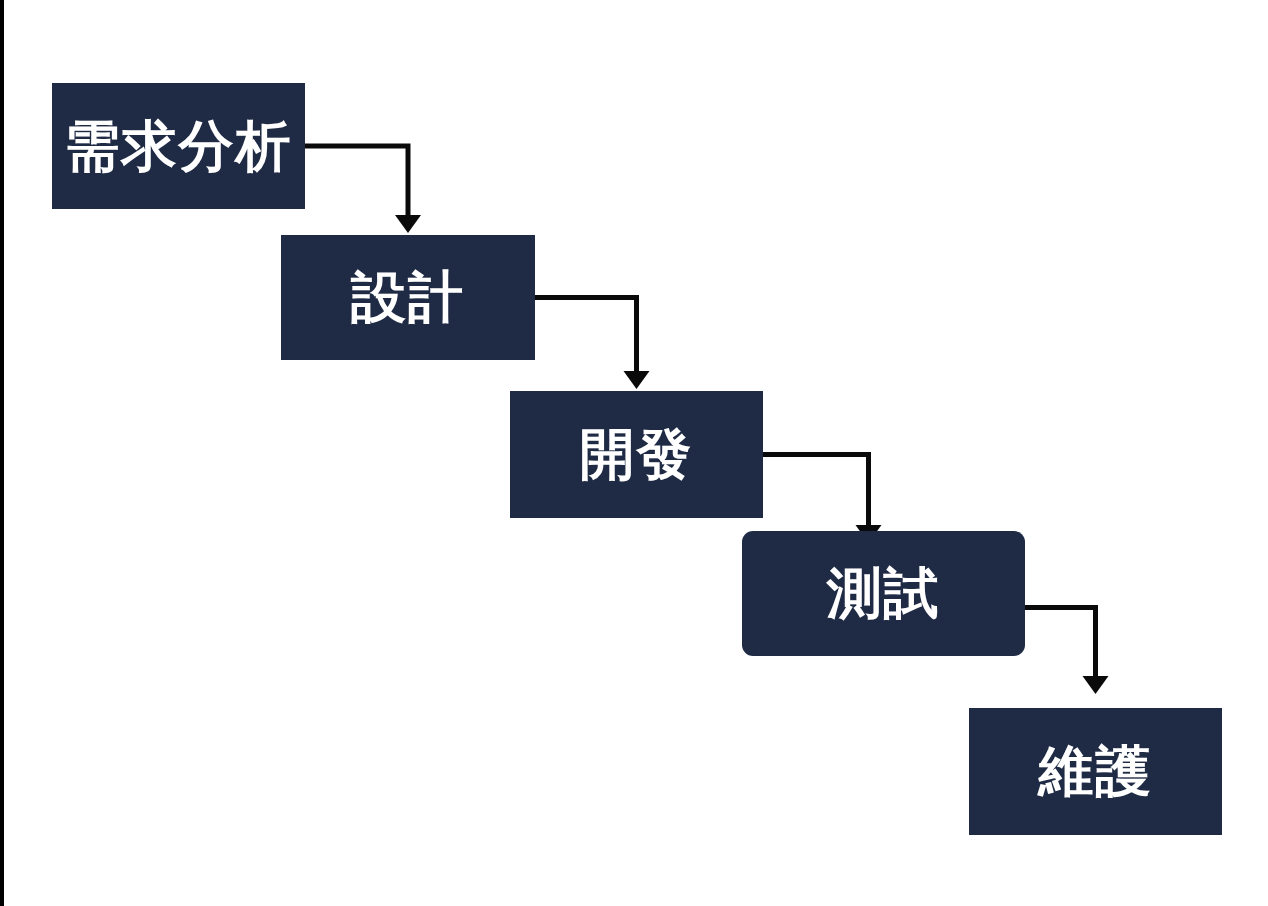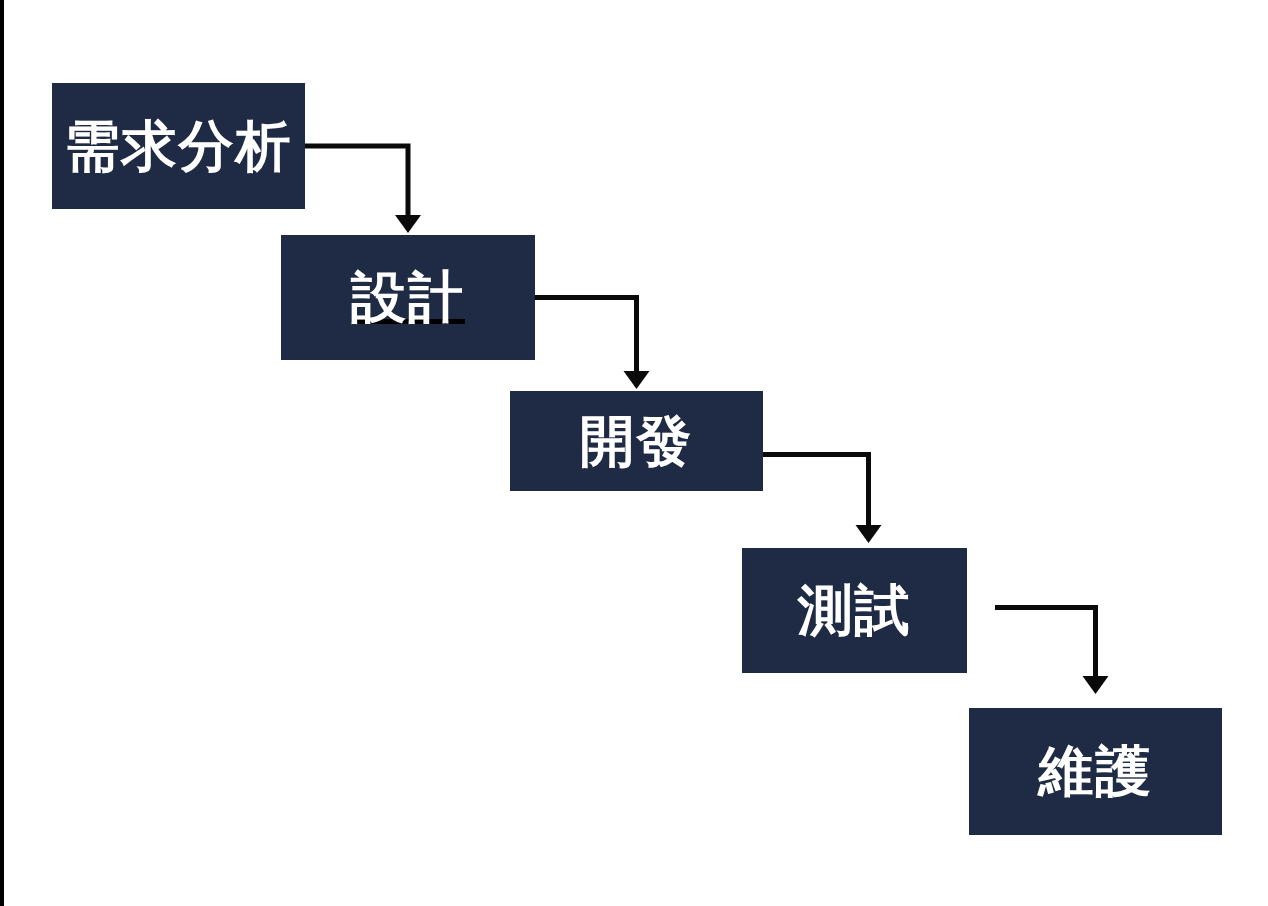--- a/index.html
+++ b/index.html
@@ -65,29 +65,29 @@
       <path d="M 763 454.5 L 868.5 454.5 L 868.5 527" fill="none" stroke="#0a0a0a" stroke-width="5"></path>
       <polygon points="855.5,525 881.5,525 868.5,543" fill="#0a0a0a"></polygon>
       <path d="M 995 607.5 L 1095.5 607.5 L 1095.5 678" fill="none" stroke="#0a0a0a" stroke-width="5"></path>
       <polygon points="1082.5,676 1108.5,676 1095.5,694" fill="#0a0a0a"></polygon>
     </svg>
   <div id="stages">
   <div class="stage-box" style="left: 52px; top: 83px; width: 253px; height: 126px;">
     <span class="stage-label">需求分析</span>
   </div>
 
-  <div class="stage-box" style="left: 281px; top: 235px; width: 254px; height: 125px; text-decoration: underline;">
+  <div class="stage-box" style="left: 281px; top: 235px; width: 254px; height: 125px;">
     <span class="stage-label">設計</span>
   </div>
 
-  <div class="stage-box" style="left: 510px; top: 391px; width: 253px; height: 100px;">
+  <div class="stage-box" style="left: 510px; top: 391px; width: 253px; height: 127px;">
     <span class="stage-label">開發</span>
   </div>
 
-  <div class="stage-box" style="left: 742px; top: 548px; width: 225px; height: 125px;">
+  <div class="stage-box" style="left: 742px; top: 531px; width: 283px; height: 125px; border-radius: 11px;">
     <span class="stage-label">測試</span>
   </div>
 
   <div class="stage-box" style="left: 969px; top: 696px; width: 253px; height: 127px; margin-top: 12px;">
     <span class="stage-label">維護</span>
   </div>
 </div>
 </div>
 
 </body></html>

